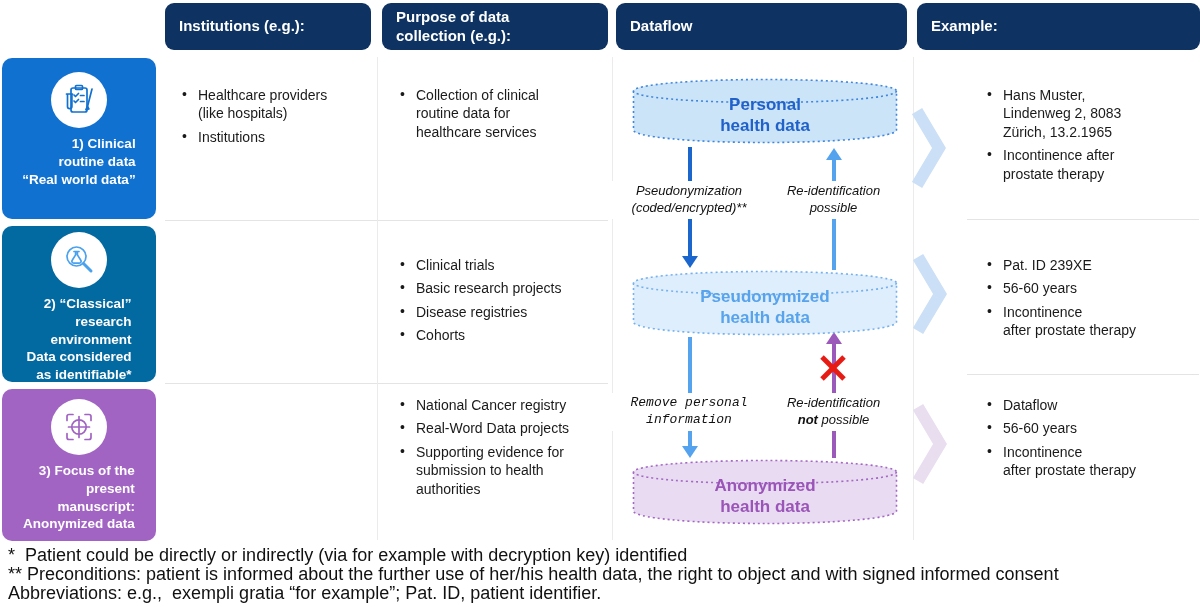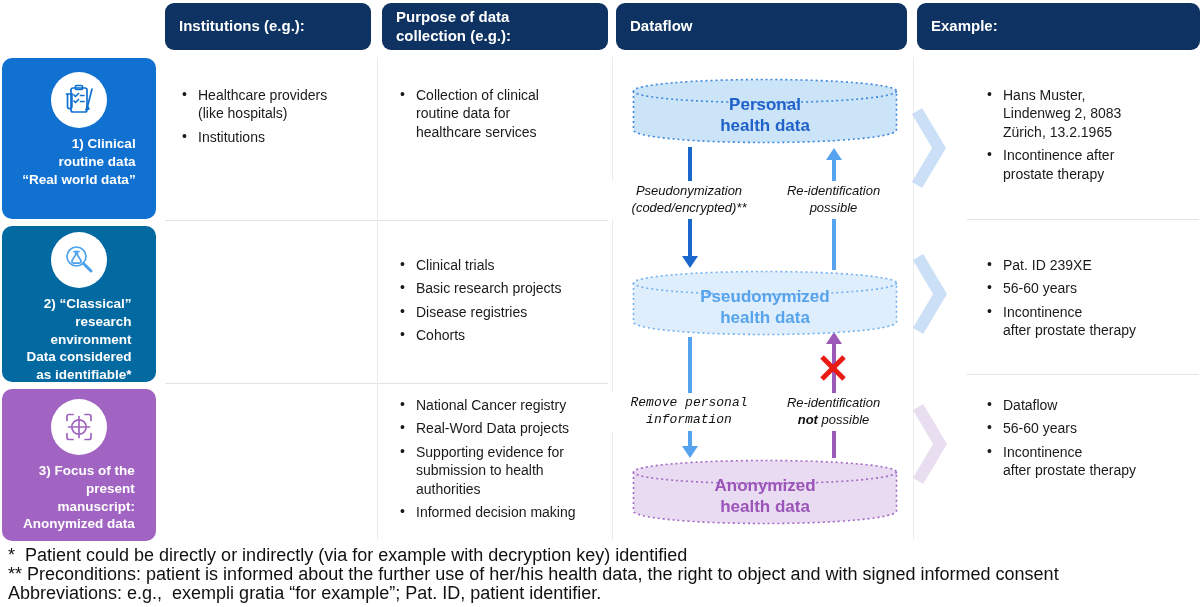--- a/index.html
+++ b/index.html
@@ -177,21 +177,20 @@
       <li>Cohorts</li>
     </ul>
   </div>
   <div class="cell" style="left:398px;top:396px;width:205px;">
     <ul>
       <li>National Cancer registry</li>
       <li>Real-Word Data projects</li>
       <li>Supporting evidence for
 submission to health
 authorities</li>
-      <li>Informed decision making</li>
     </ul>
   </div>
 
   <div class="cell" style="left:985px;top:86px;width:205px;">
     <ul>
       <li>Hans Muster,
 Lindenweg 2, 8083
 Zürich, 13.2.1965</li>
       <li>Incontinence after
 prostate therapy</li>

